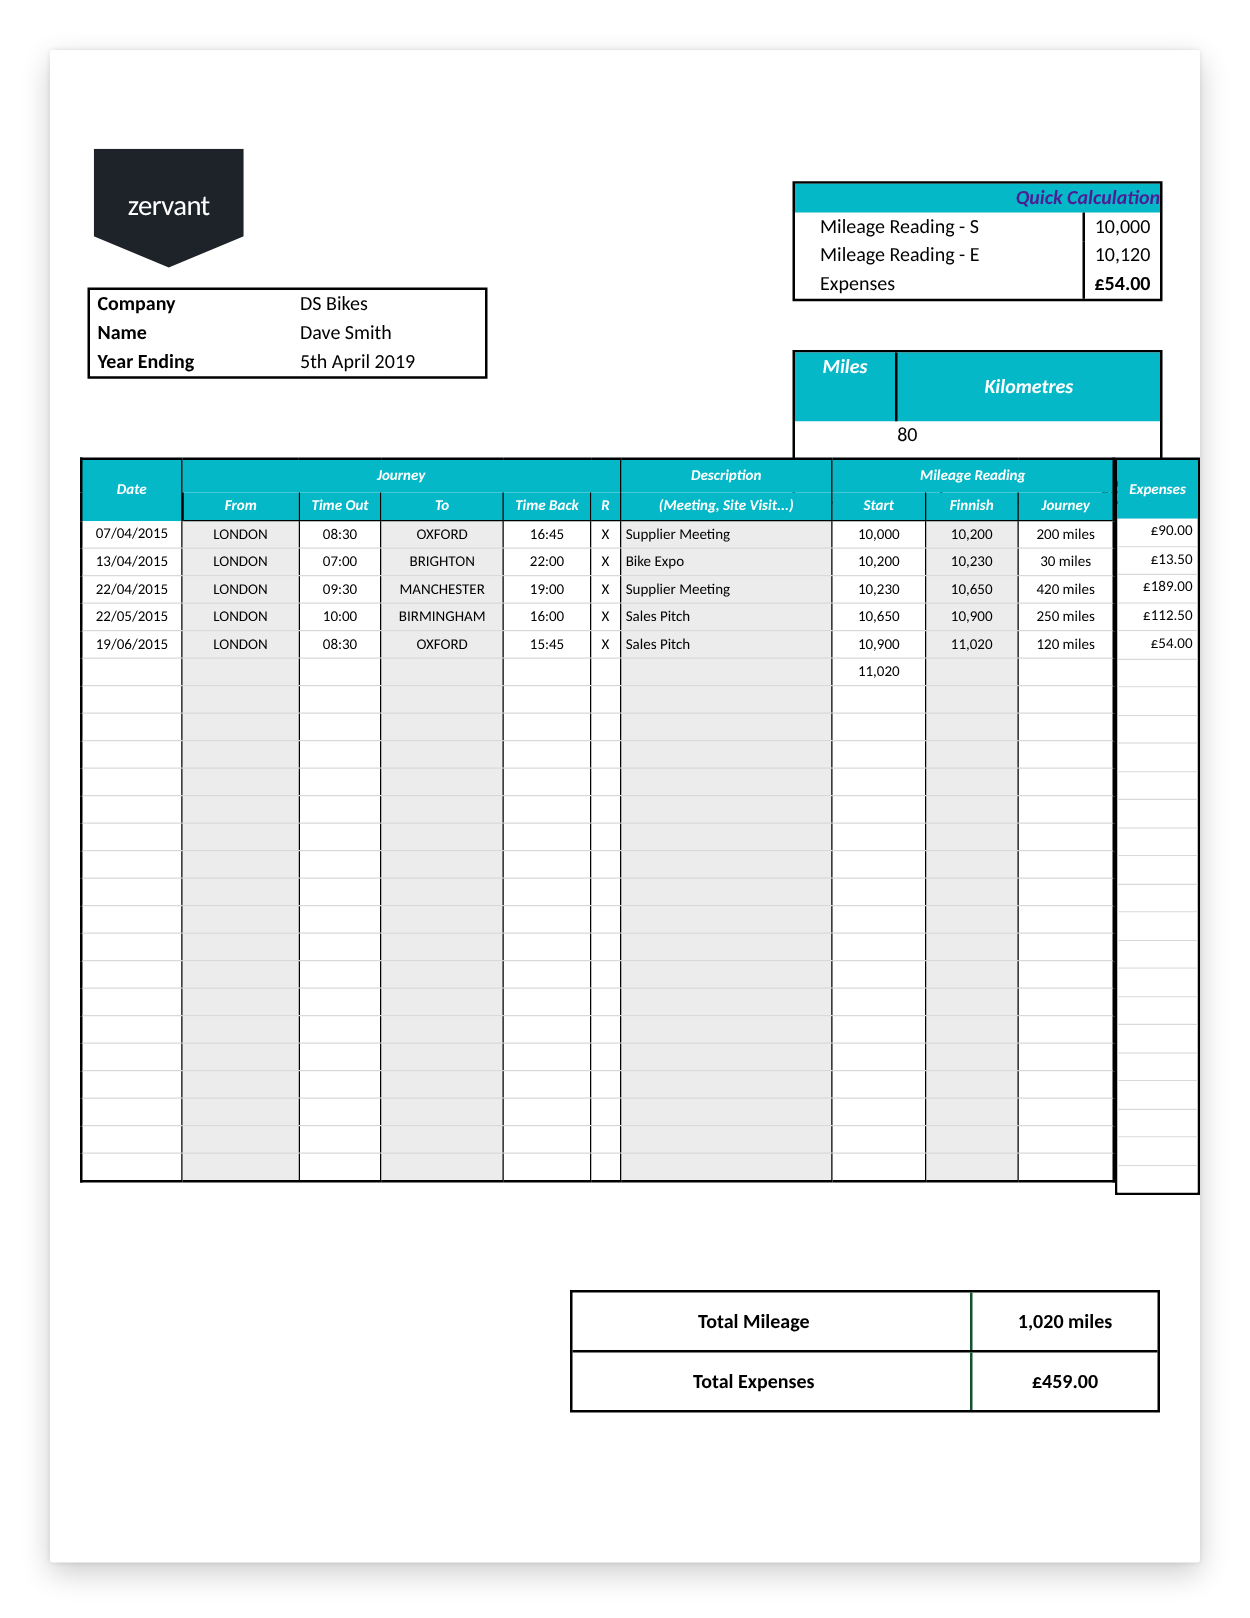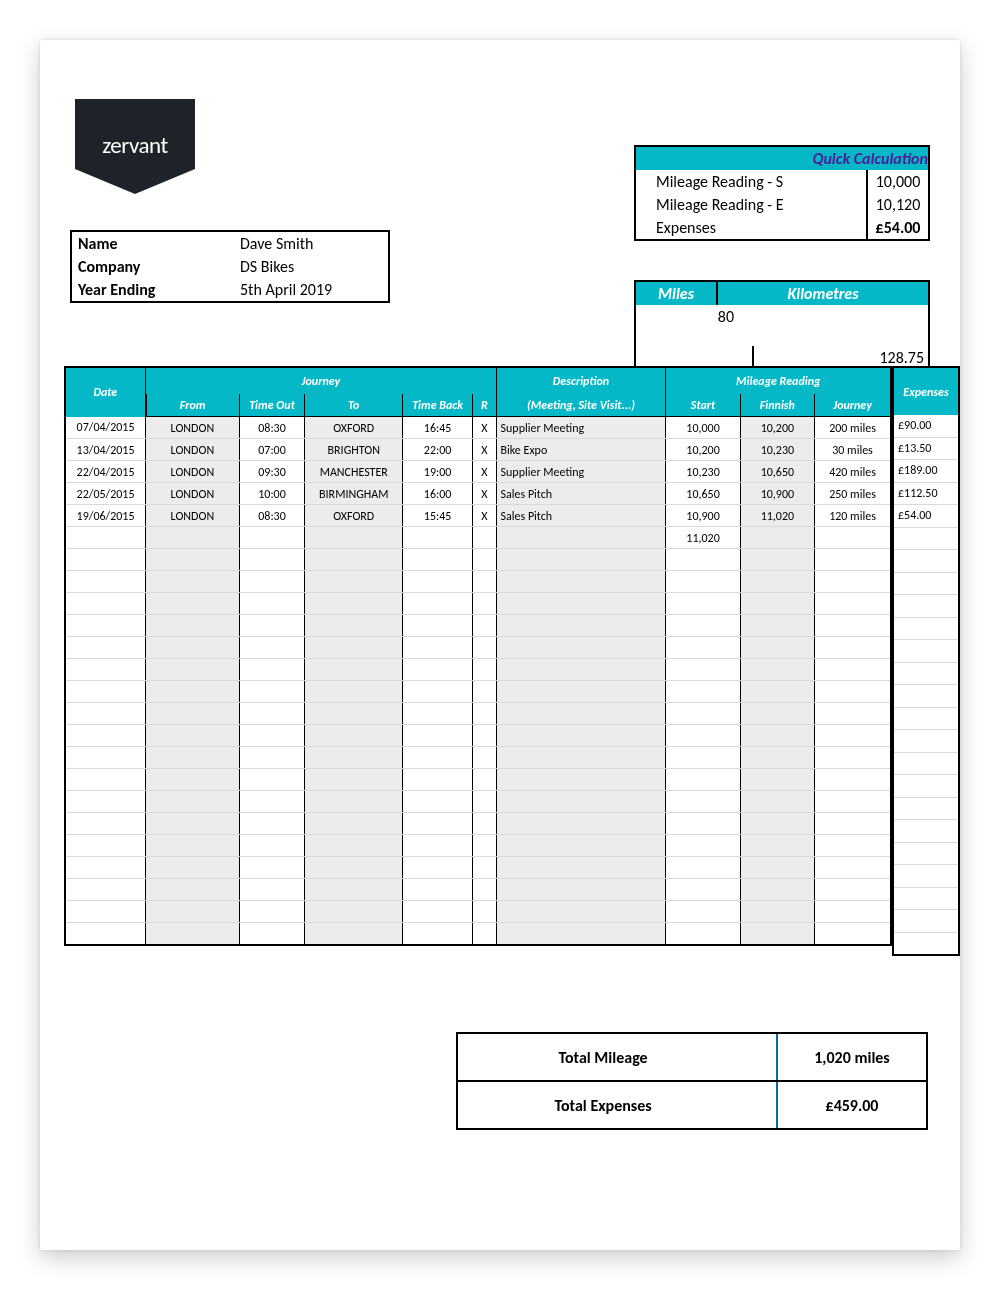--- a/index.html
+++ b/index.html
@@ -22,21 +22,21 @@
     width: 920px;
     height: 1210px;
     background: #fff;
     box-shadow: 0 8px 24px rgba(0,0,0,0.20), 0 0 4px rgba(0,0,0,0.10);
     border-radius: 2px;
   }
   
   .logo {
     position: absolute;
     left: 35px;
-    top: 59px;
+    top: 79px;
     width: 120px;
     height: 100px;
   }
   .logo svg { display:block; }
   .logo-text {
     position: absolute;
     top: 32px;
     left: 0;
     width: 120px;
     text-align: center;
@@ -113,21 +113,21 @@
     text-align: center;
     padding: 2px 0;
     font-style: italic;
   }
   .unit-head .km {
     flex: 1;
     background: #05b8c8;
     color: #fff;
     font-weight: 700;
     text-align: center;
-    padding: 2px 0;
+    padding: 18px 0;
     font-style: italic;
     border-left: 2px solid #000;
   }
   .unit-vals { display:flex; }
   .unit-vals .miles {
     width: 80px;
     text-align: right;
     padding: 2px 18px;
   }
   .unit-vals .km {
@@ -202,21 +202,21 @@
     text-align: center;
     font-style: italic;
     font-size: 12px;
     height: 47px;
     display:flex;
     align-items:center;
     justify-content:center;
   }
   .exp-body div {
     font-size: 12px;
-    text-align: left;
+    text-align: right;
     padding: 3px 4px;
     height: 15.5px;
     border-bottom: 1px solid #d9d9d9;
     background: #fff;
   }
   .exp-body div.empty { color: transparent; }
   .exp-body div:last-child { border-bottom: none; }
   
   .totals {
     position: absolute;
@@ -228,21 +228,21 @@
   }
   .totals .trow { display:flex; height:46px; align-items:center; }
   .totals .trow + .trow { border-top: 2px solid #000; }
   .totals .tlabel {
     width: 290px;
     text-align: center;
     font-weight: 700;
   }
   .totals .tval {
     flex: 1;
-    border-left: 2px solid #0369a1;
+    border-left: 2px solid #14532d;
     text-align: right;
     font-weight: 700;
     height: 100%;
     display:flex;
     align-items:center;
     justify-content:center;
     margin-left:28px;
   }
 </style>
 </head>
@@ -253,26 +253,26 @@
 
     <div class="logo">
       <svg width="120" height="100" viewBox="0 0 120 100">
         <polygon points="0,0 120,0 120,70 60,95 0,70" fill="#1d2328"></polygon>
       </svg>
       <div class="logo-text">zervant</div>
     </div>
 
     <div class="company-box">
       <div class="row">
+        <div class="label">Company</div>
+        <div class="value">DS Bikes</div>
+      </div>
+      <div class="row">
         <div class="label">Name</div>
         <div class="value">Dave Smith</div>
-      </div>
-      <div class="row">
-        <div class="label">Company</div>
-        <div class="value">DS Bikes</div>
       </div>
       <div class="row">
         <div class="label">Year Ending</div>
         <div class="value">5th April 2019</div>
       </div>
     </div>
 
     <div class="quick-box">
       <div class="quick-title">Quick Calculation</div>
       <div class="quick-row">

